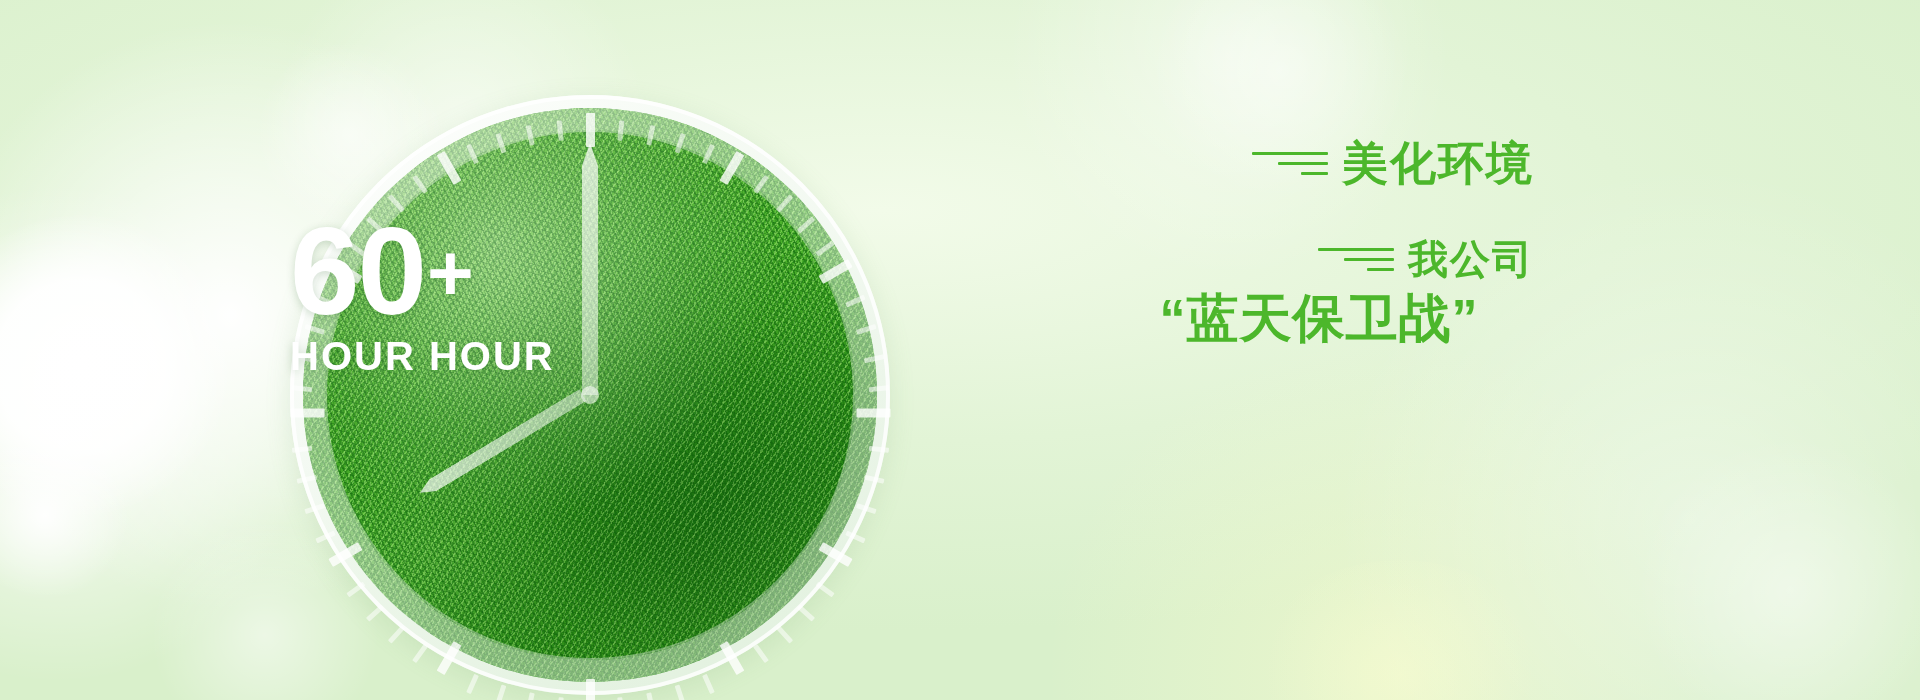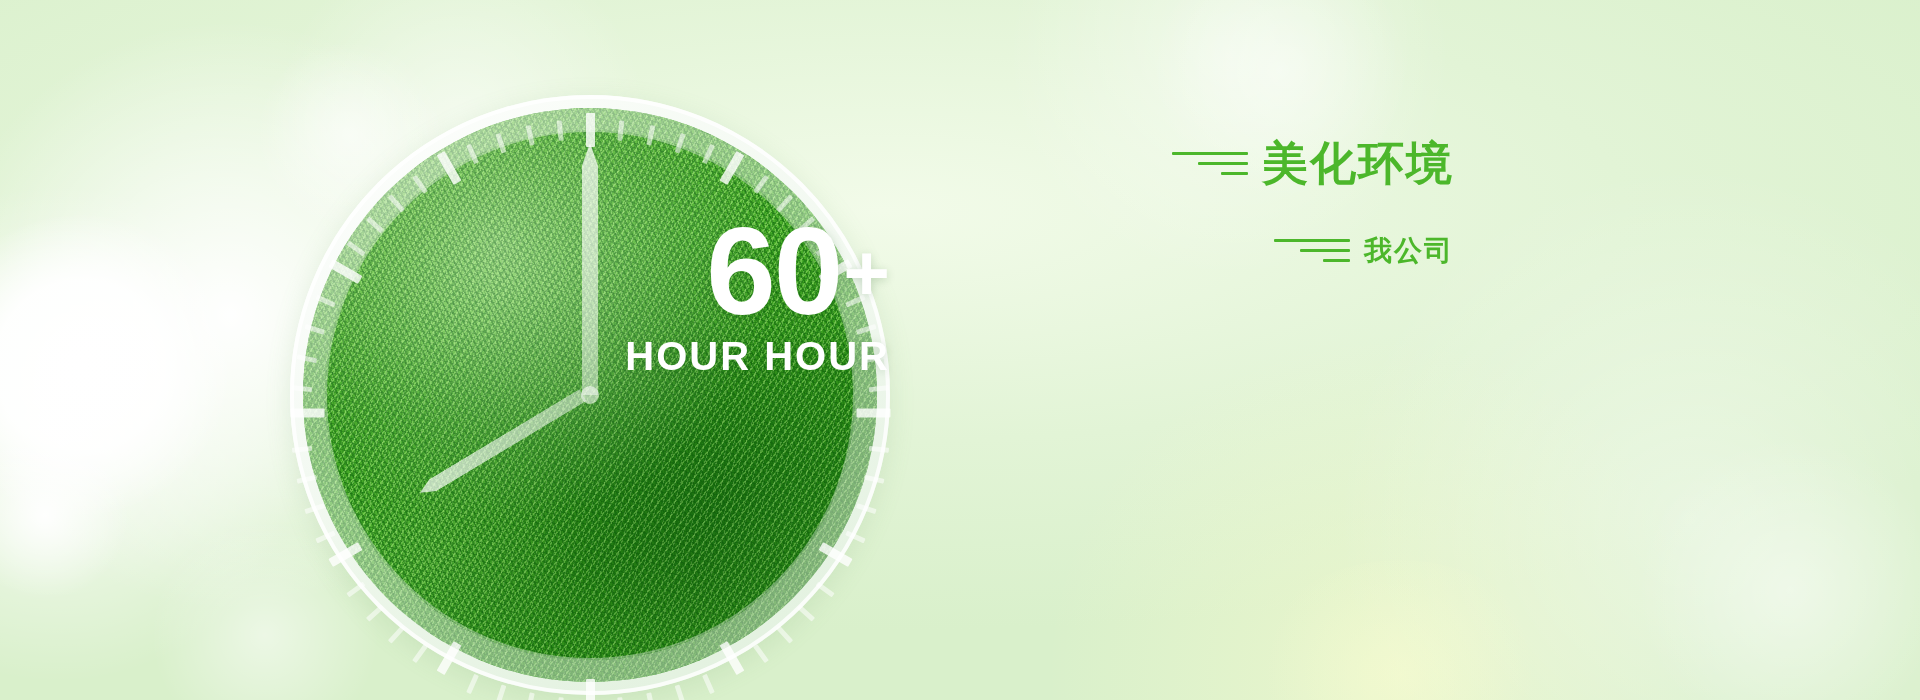--- a/index.html
+++ b/index.html
@@ -124,38 +124,38 @@
   .hand-cap{
     position:absolute; left:50%; top:50%;
     width:18px; height:18px; margin:-9px 0 0 -9px;
     border-radius:50%;
     background:rgba(255,255,255,0.55);
   }
 
   
   .clock-text{
     position:absolute; left:0; right:0; top:118px;
-    text-align:right; color:#fff;
+    text-align:left; color:#fff;
     text-shadow:0 2px 10px rgba(0,70,0,0.18);
     pointer-events:none;
   }
   .big-number{
     font-size:125px; font-weight:bold; line-height:0.92;
     letter-spacing:-2px;
     display:inline-block;
   }
   .plus-sign{ font-size:80px; font-weight:bold; vertical-align:14px; margin-left:2px; }
   .earth-hour{
     font-size:40px; font-weight:bold; letter-spacing:2px;
     margin-top:6px;
   }
 
   
   .copy{
-    position:absolute; left:1024px; top:140px;
+    position:absolute; left:1104px; top:140px;
     width:430px;
     text-align:center;
     color:#4cb72b;
   }
   .line-row{ display:flex; align-items:center; justify-content:flex-end; gap:14px; }
   .deco{
     display:inline-block;
     width:76px; flex:0 0 76px;
   }
   .deco i{ display:block; height:3px; background:#4cb72b; margin-left:auto; border-radius:1px; }
@@ -168,21 +168,21 @@
     letter-spacing:2px; color:#4cb72b;
   }
   .t-sub{
     font-size:37px; font-weight:bold; line-height:1.12;
     letter-spacing:1px; margin-top:10px; color:#4cb72b;
     white-space:nowrap;
   }
   .t-sub .em{ font-size:43px; }
 
   .block2{ margin-top:44px; }
-  .t-head2{ font-size:28px; font-weight:bold; letter-spacing:2px; color:#4cb72b; }
+  .t-head2{ font-size:40px; font-weight:bold; letter-spacing:2px; color:#4cb72b; }
   .t-big{
     font-size:48px; font-weight:bold; line-height:1.14; margin-top:6px;
     letter-spacing:1px; color:#4cb72b; white-space:nowrap;
   }
   .t-big .strong{ font-size:54px; }
   .t-quote{
     font-size:52px; font-weight:bold; line-height:1.14; margin-top:2px;
     letter-spacing:1px; color:#4cb72b; white-space:nowrap;
   }
 </style>
@@ -296,16 +296,17 @@
 
     <div class="block2">
       <div class="line-row">
         <span class="deco">
           <i></i>
           <i></i>
           <i></i>
         </span>
         <span class="t-head2">我公司</span>
       </div>
+      <div class="t-quote">“蓝天保卫战”</div>
     </div>
 
   </div>
 </div>
 
 </body></html>

